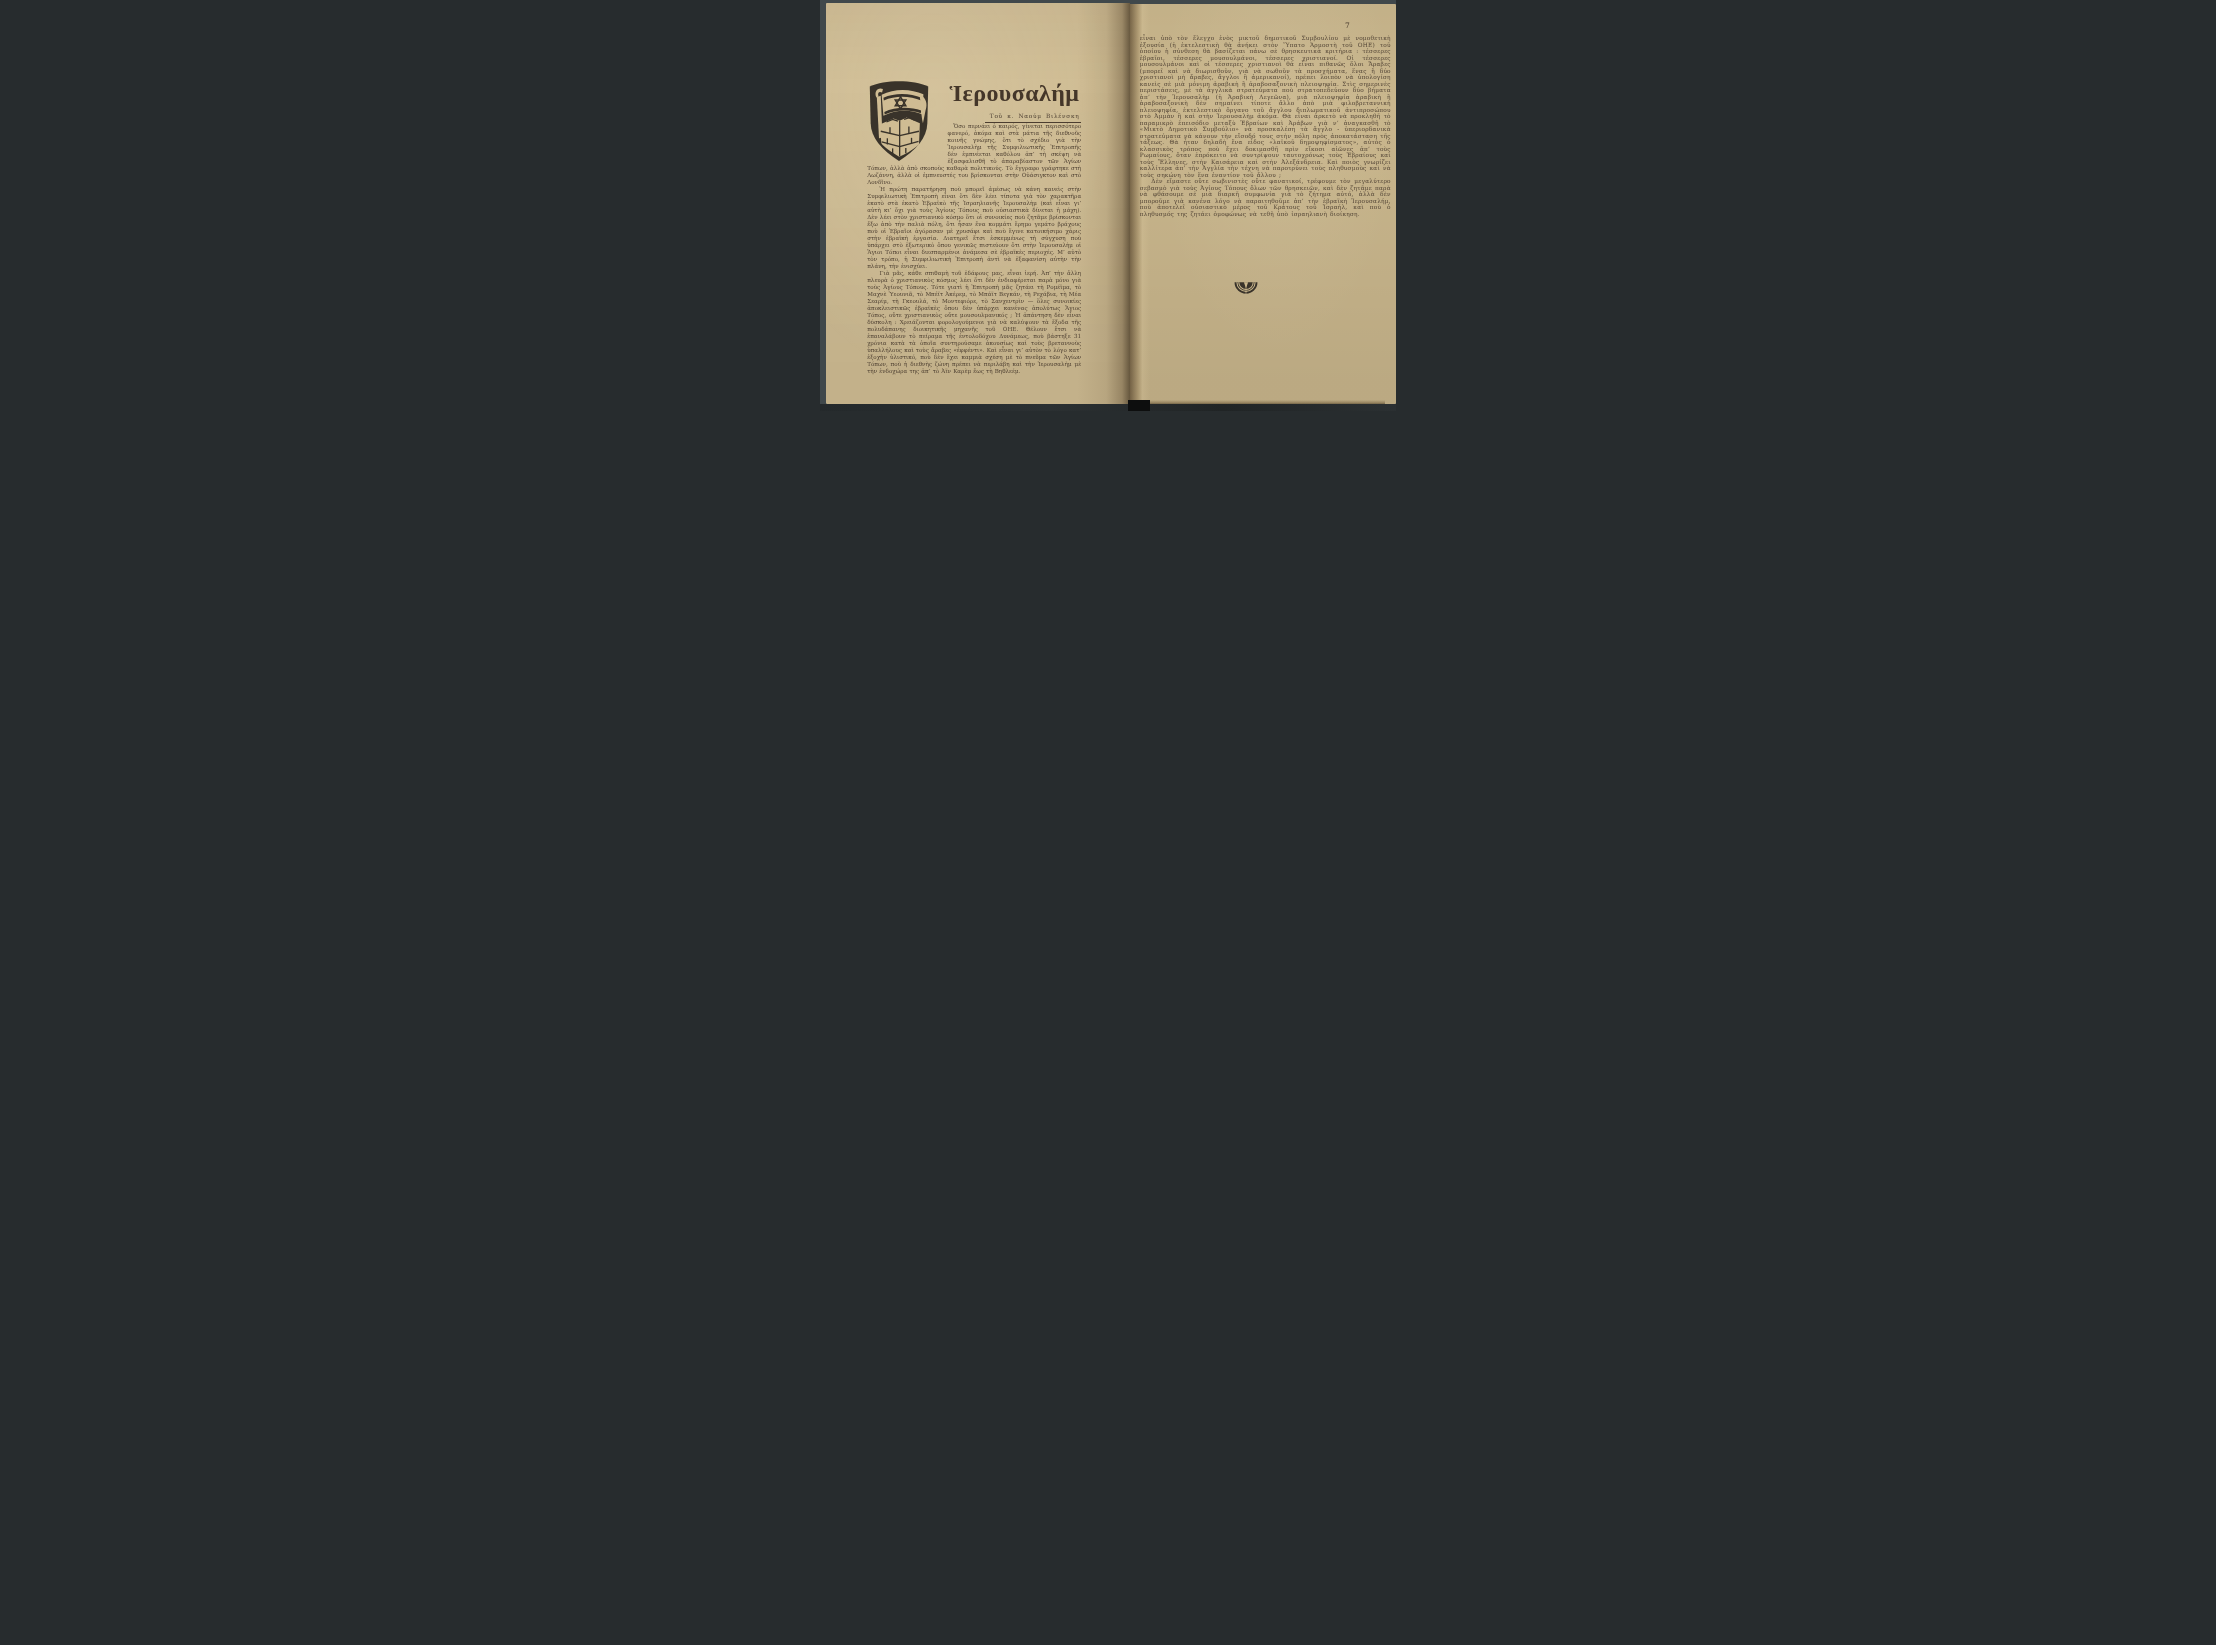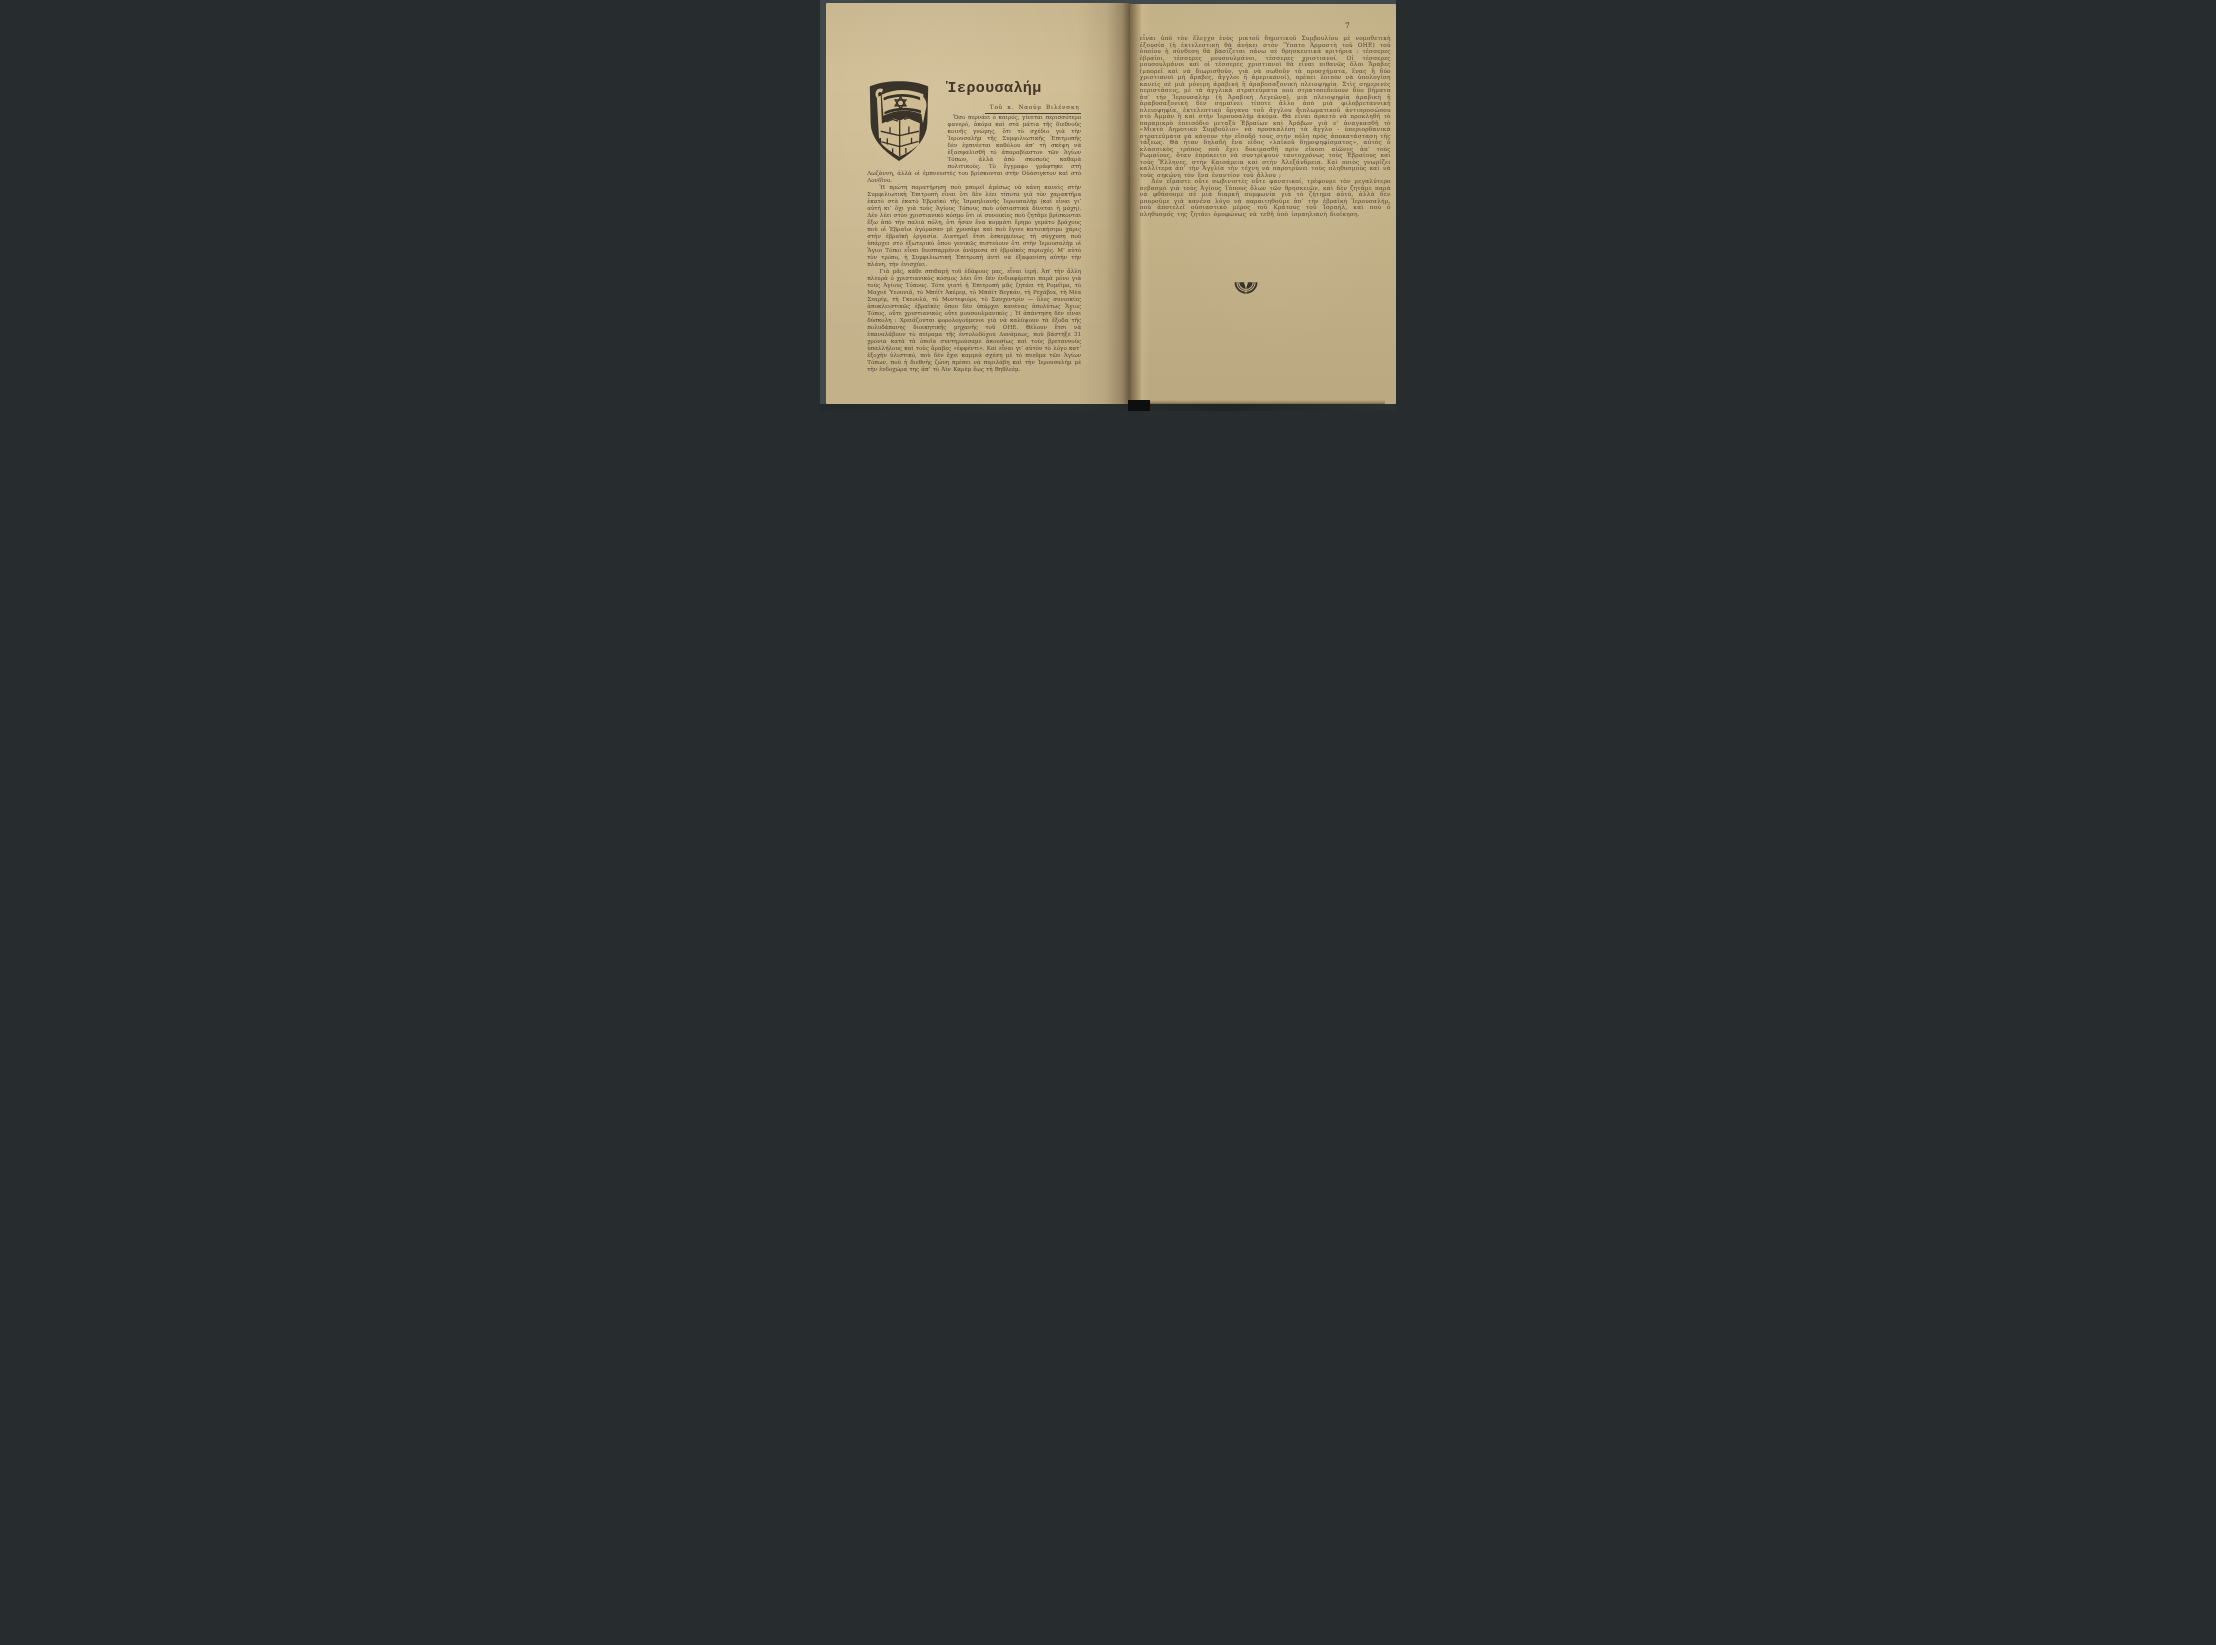--- a/index.html
+++ b/index.html
@@ -27,22 +27,22 @@
                rgba(226,207,165,0.20) 62%, rgba(226,207,165,0) 100%);}
   .page-right::after{content:"";position:absolute;left:20.4px;right:10.6px;bottom:0;height:4px;
     background:linear-gradient(to bottom, rgba(0,0,0,0) 0%, rgba(120,100,65,0.45) 60%, rgba(60,48,28,0.55) 100%);}
   .bottom-band{position:absolute;left:0;right:0;bottom:0;height:7px;
     background:linear-gradient(to right,#24292b 0%,#2b3032 40%,#202425 70%,#2b3032 100%);}
   .spine-notch{position:absolute;left:308px;width:22px;bottom:0;height:10.6px;background:#0d0e0e;}
   
   .content-left{position:absolute;left:41px;top:69px;width:214px;color:#4c3e30;}
   .emblem{float:left;width:64px;height:87px;margin:3.5px 16.4px 2.7px 0;}
   .emblem svg{display:block;width:100%;height:100%;}
-  h1.title{margin:9.8px 0 0;font-size:15px;line-height:1.05;font-weight:bold;
-    text-align:left;letter-spacing:0.4px;color:#443629;font-family:Liberation Mono, monospace;}
+  h1.title{margin:9.8px 0 0;font-size:24px;line-height:1.05;font-weight:bold;
+    text-align:center;letter-spacing:0.4px;color:#443629;font-family:Liberation Serif, serif;}
   .byline-row{margin-top:5.3px;text-align:right;}
   .byline{display:inline-block;font-size:5.8px;letter-spacing:0.7px;word-spacing:1.8px;
     padding:0 1.8px 3.1px 4.4px;border-bottom:0.9px solid #4c3e30;}
   .content-left p{margin:0;font-size:5.6px;line-height:7px;text-align:justify;
     text-indent:12.4px;word-spacing:0.4px;}
   .content-left p.pfirst{text-indent:5.3px;}
   .content-left p + p{margin-top:0;}
   
   .pagenum{position:absolute;left:215px;top:17px;font-size:7.5px;color:#4c3e30;}
   .content-right{position:absolute;left:9.8px;top:31px;width:251px;color:#534536;}

